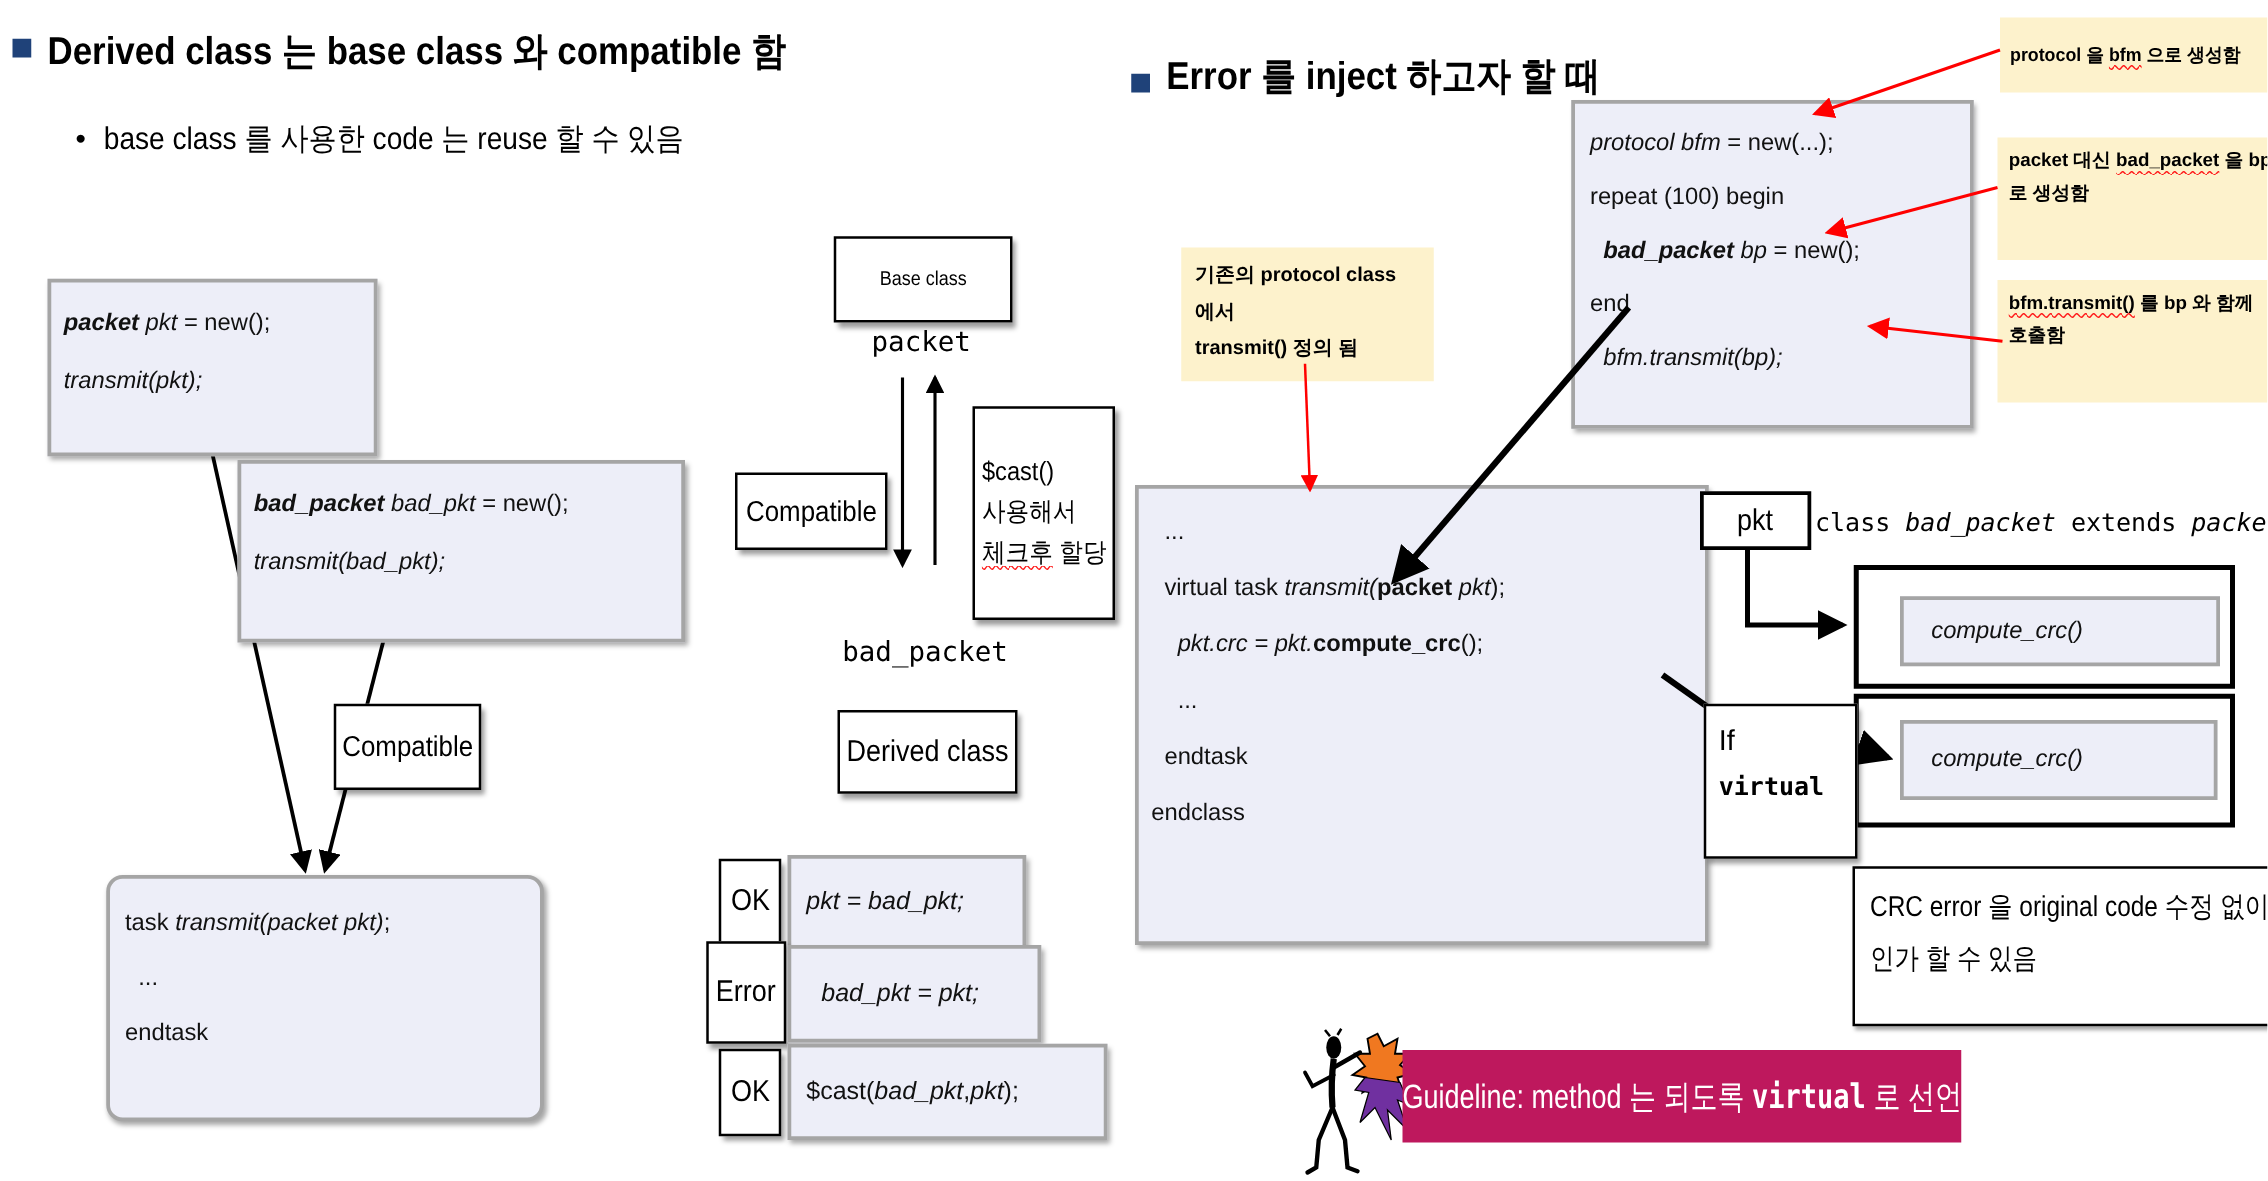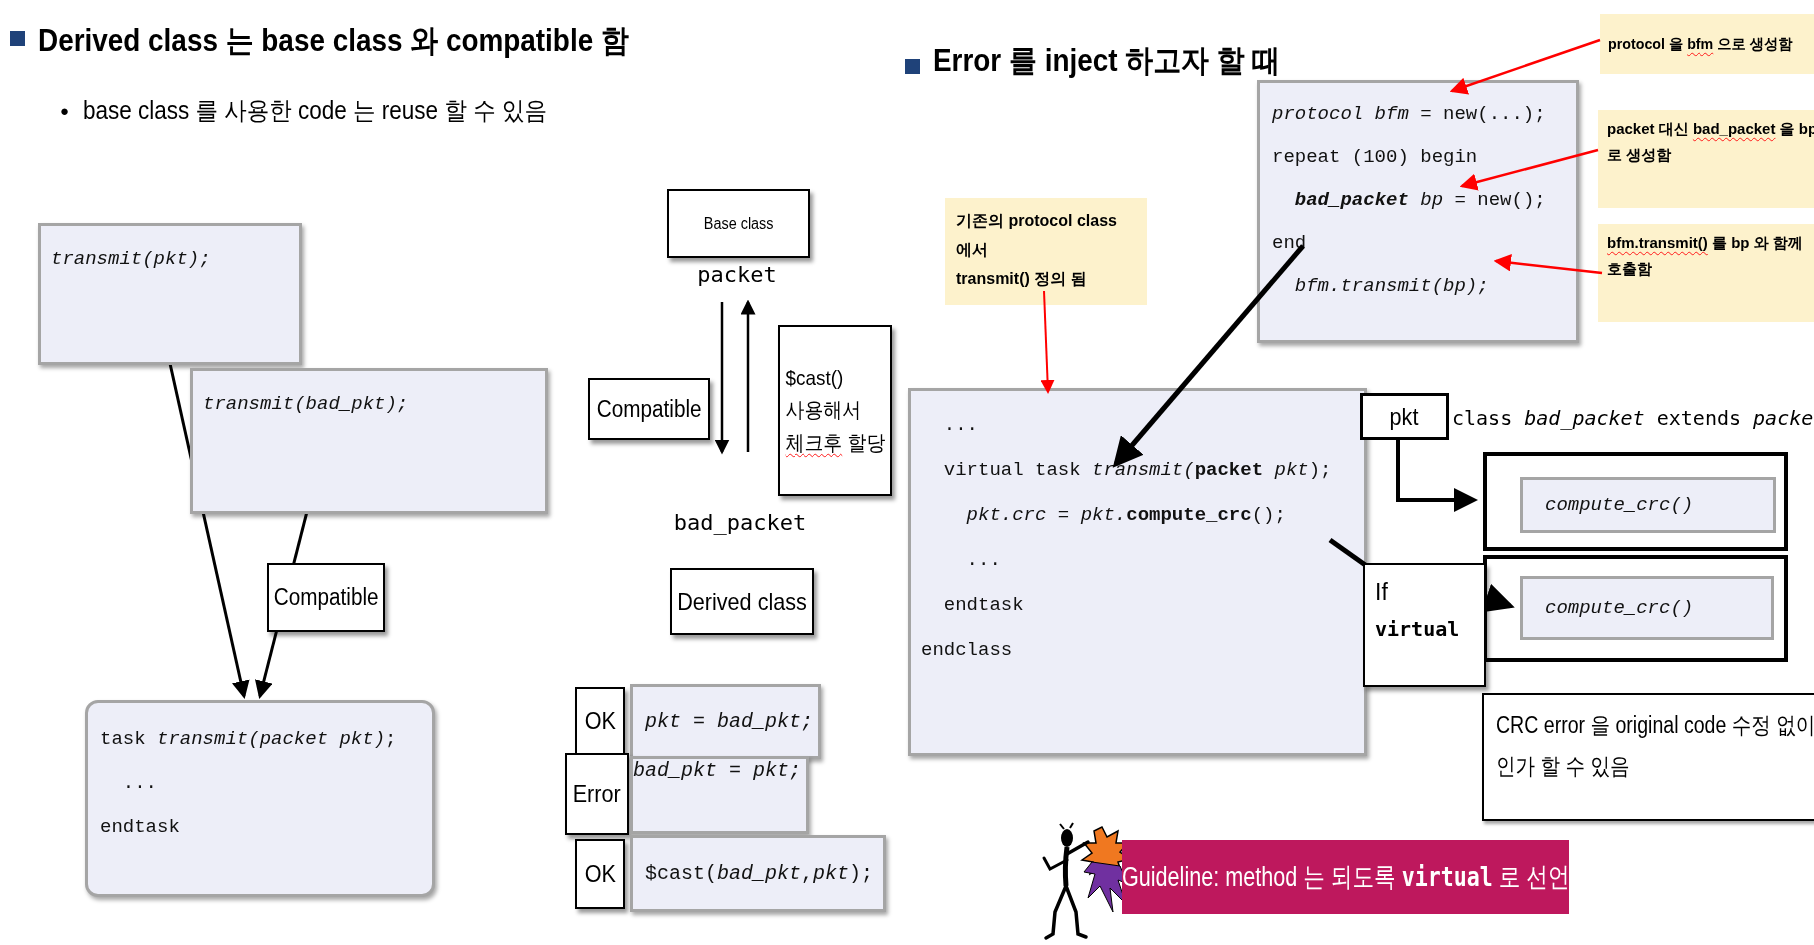--- a/index.html
+++ b/index.html
@@ -2,21 +2,21 @@
 <html><head>
 <meta charset="utf-8">
 <style>
   html,body{margin:0;padding:0;background:#fff;}
   #canvas{position:relative;width:1814px;height:945px;background:#ffffff;overflow:hidden;
           font-family:"Liberation Sans",sans-serif;color:#000;}
   .abs{position:absolute;}
   
   .codebox{position:absolute;background:#EDEEF8;border:3px solid #A5A5A5;
            box-shadow:2px 3px 4px rgba(0,0,0,.35);
-           font-family:Liberation Mono, monospace;color:#111;}
+           font-family:Liberation Sans, sans-serif;color:#111;}
   .codebox .cl{white-space:pre;}
   
   .wbox{position:absolute;background:#fff;border:2px solid #000;
         box-shadow:3px 4px 4px rgba(0,0,0,.4);
         display:flex;align-items:center;justify-content:center;
         font-family:"Liberation Sans",sans-serif;}
   .heavy{border-width:3px;box-shadow:none;}
   
   .ybox{position:absolute;background:#FDF2CC;font-family:"Liberation Sans",sans-serif;
         font-weight:bold;color:#000;}
@@ -74,24 +74,26 @@
   <div class="title" style="left:10px;top:20px;">
     <span class="sq"></span>
     <span class="cond">Derived class 는 base class 와 compatible 함</span>
   </div>
   <div class="abs" style="left:60px;top:94px;display:flex;gap:14px;align-items:center;font-size:25px;">
     <span style="font-size:15px;">●</span>
     <span class="cond">base class 를 사용한 code 는 reuse 할 수 있음</span>
   </div>
 
   <div class="codebox boxz" style="left:38px;top:223px;width:238px;height:116px;font-size:19px;line-height:46px;padding:10px 10px;">
+      <div class="cl"><span class="b i">packet</span><span class="i"> pkt</span><span> = </span><span>new();</span></div>
       <div class="cl"><span class="i">transmit(pkt);</span></div>
     </div>
 
   <div class="codebox boxz" style="left:190px;top:368px;width:332px;height:120px;font-size:19px;line-height:46px;padding:10px 10px;">
+      <div class="cl"><span class="b i">bad_packet</span><span class="i"> bad_pkt</span><span> = new();</span></div>
       <div class="cl"><span class="i">transmit(bad_pkt);</span></div>
     </div>
 
   <div class="wbox boxz" style="left:267px;top:563px;width:114px;height:65px;font-size:23px;">
     <span class="condc">Compatible</span>
   </div>
 
   <div class="codebox boxz" style="left:85px;top:700px;width:320px;height:163px;font-size:19px;line-height:44px;padding:14px 12px;border-radius:13px;">
       <div class="cl"><span>task </span><span class="i">transmit(packet pkt)</span><span>;</span></div>
       <div class="cl"><span>  ...</span></div>
@@ -125,21 +127,21 @@
   <div class="wbox boxz" style="left:575px;top:687px;width:46px;height:64px;font-size:24px;">
     <span class="condc">OK</span>
   </div>
   <div class="codebox boxz" style="left:630px;top:684px;width:173px;height:69px;font-size:20px;display:flex;align-items:center;padding-left:12px;">
       <span class="i">pkt = bad_pkt;</span>
     </div>
 
   <div class="wbox boxz" style="left:565px;top:753px;width:60px;height:78px;font-size:24px;">
     <span class="condc">Error</span>
   </div>
-  <div class="codebox boxz" style="left:630px;top:756px;width:173px;height:72px;font-size:20px;display:flex;padding-left:0;">
+  <div class="codebox boxz" style="left:630px;top:756px;width:173px;height:72px;font-size:20px;display:flex;align-items:center;padding-left:24px;">
       <span class="i">bad_pkt = pkt;</span>
     </div>
 
   <div class="wbox boxz" style="left:575px;top:839px;width:46px;height:66px;font-size:24px;">
     <span class="condc">OK</span>
   </div>
   <div class="codebox boxz" style="left:630px;top:835px;width:238px;height:71px;font-size:20px;display:flex;align-items:center;padding-left:12px;">
       <span>$cast(</span>
       <span class="i">bad_pkt</span>
       <span>, </span>

